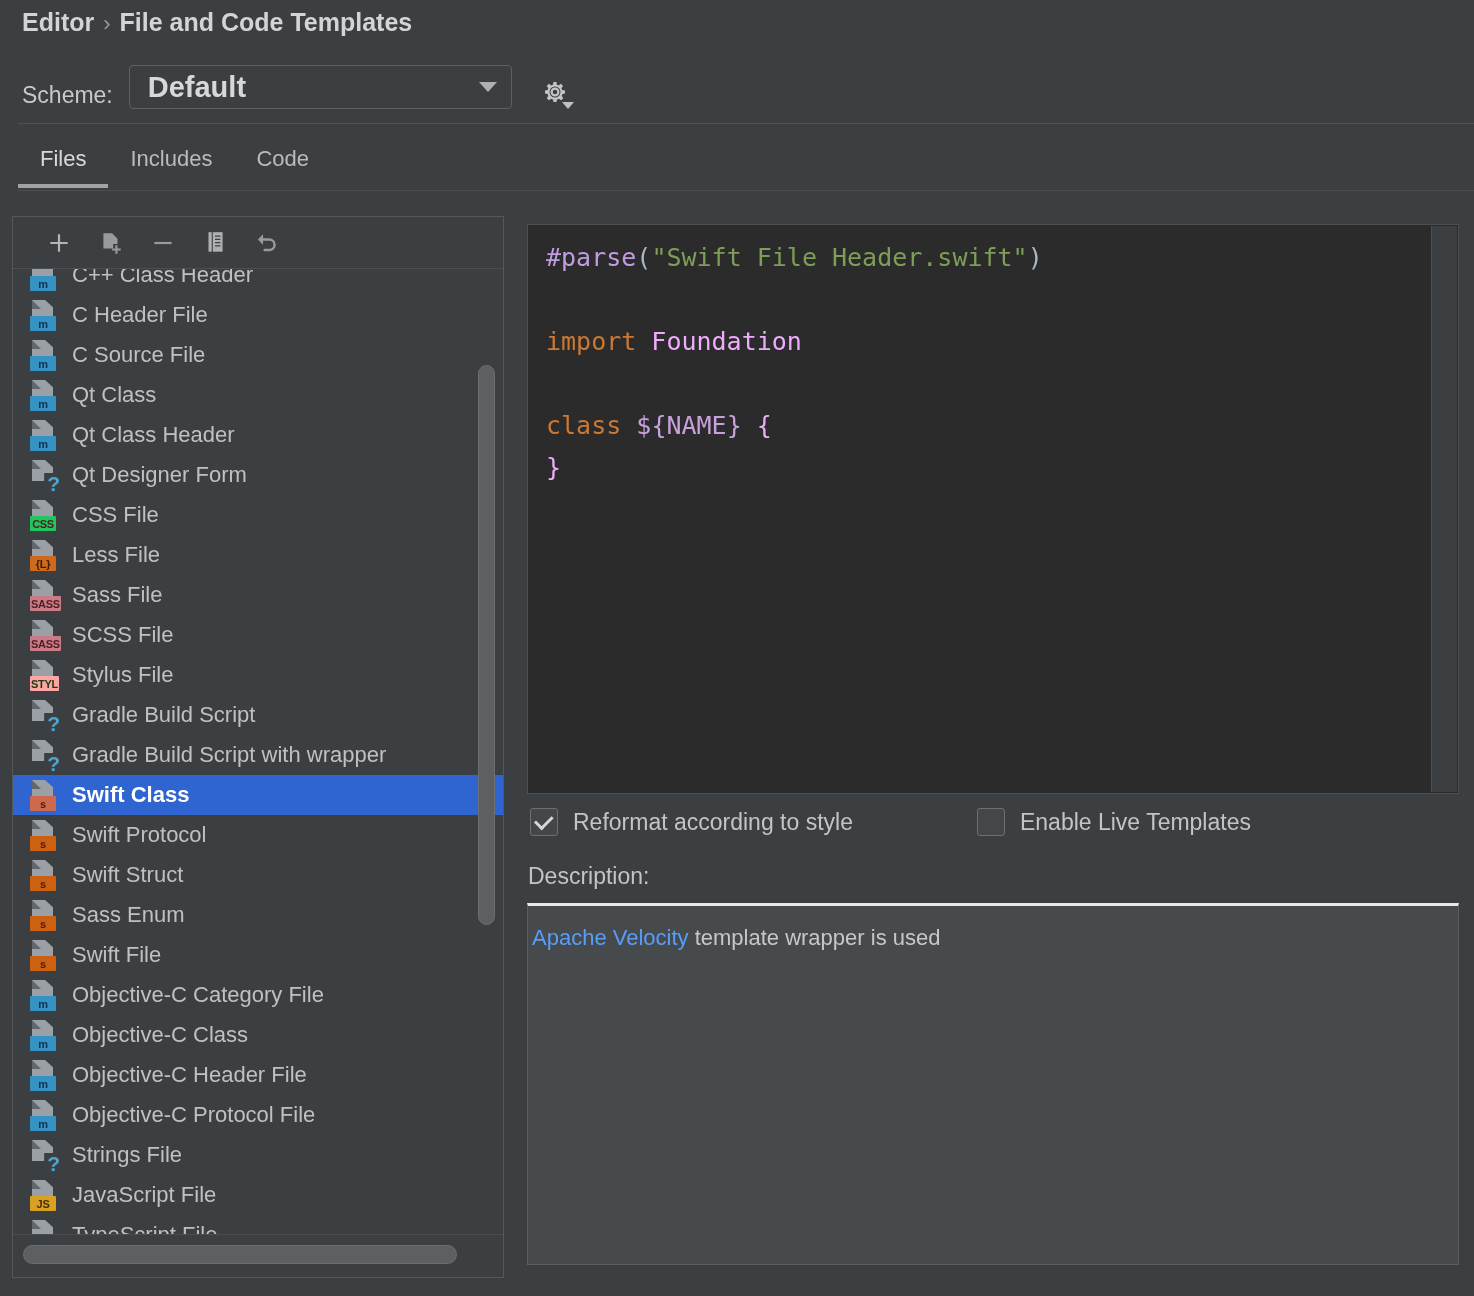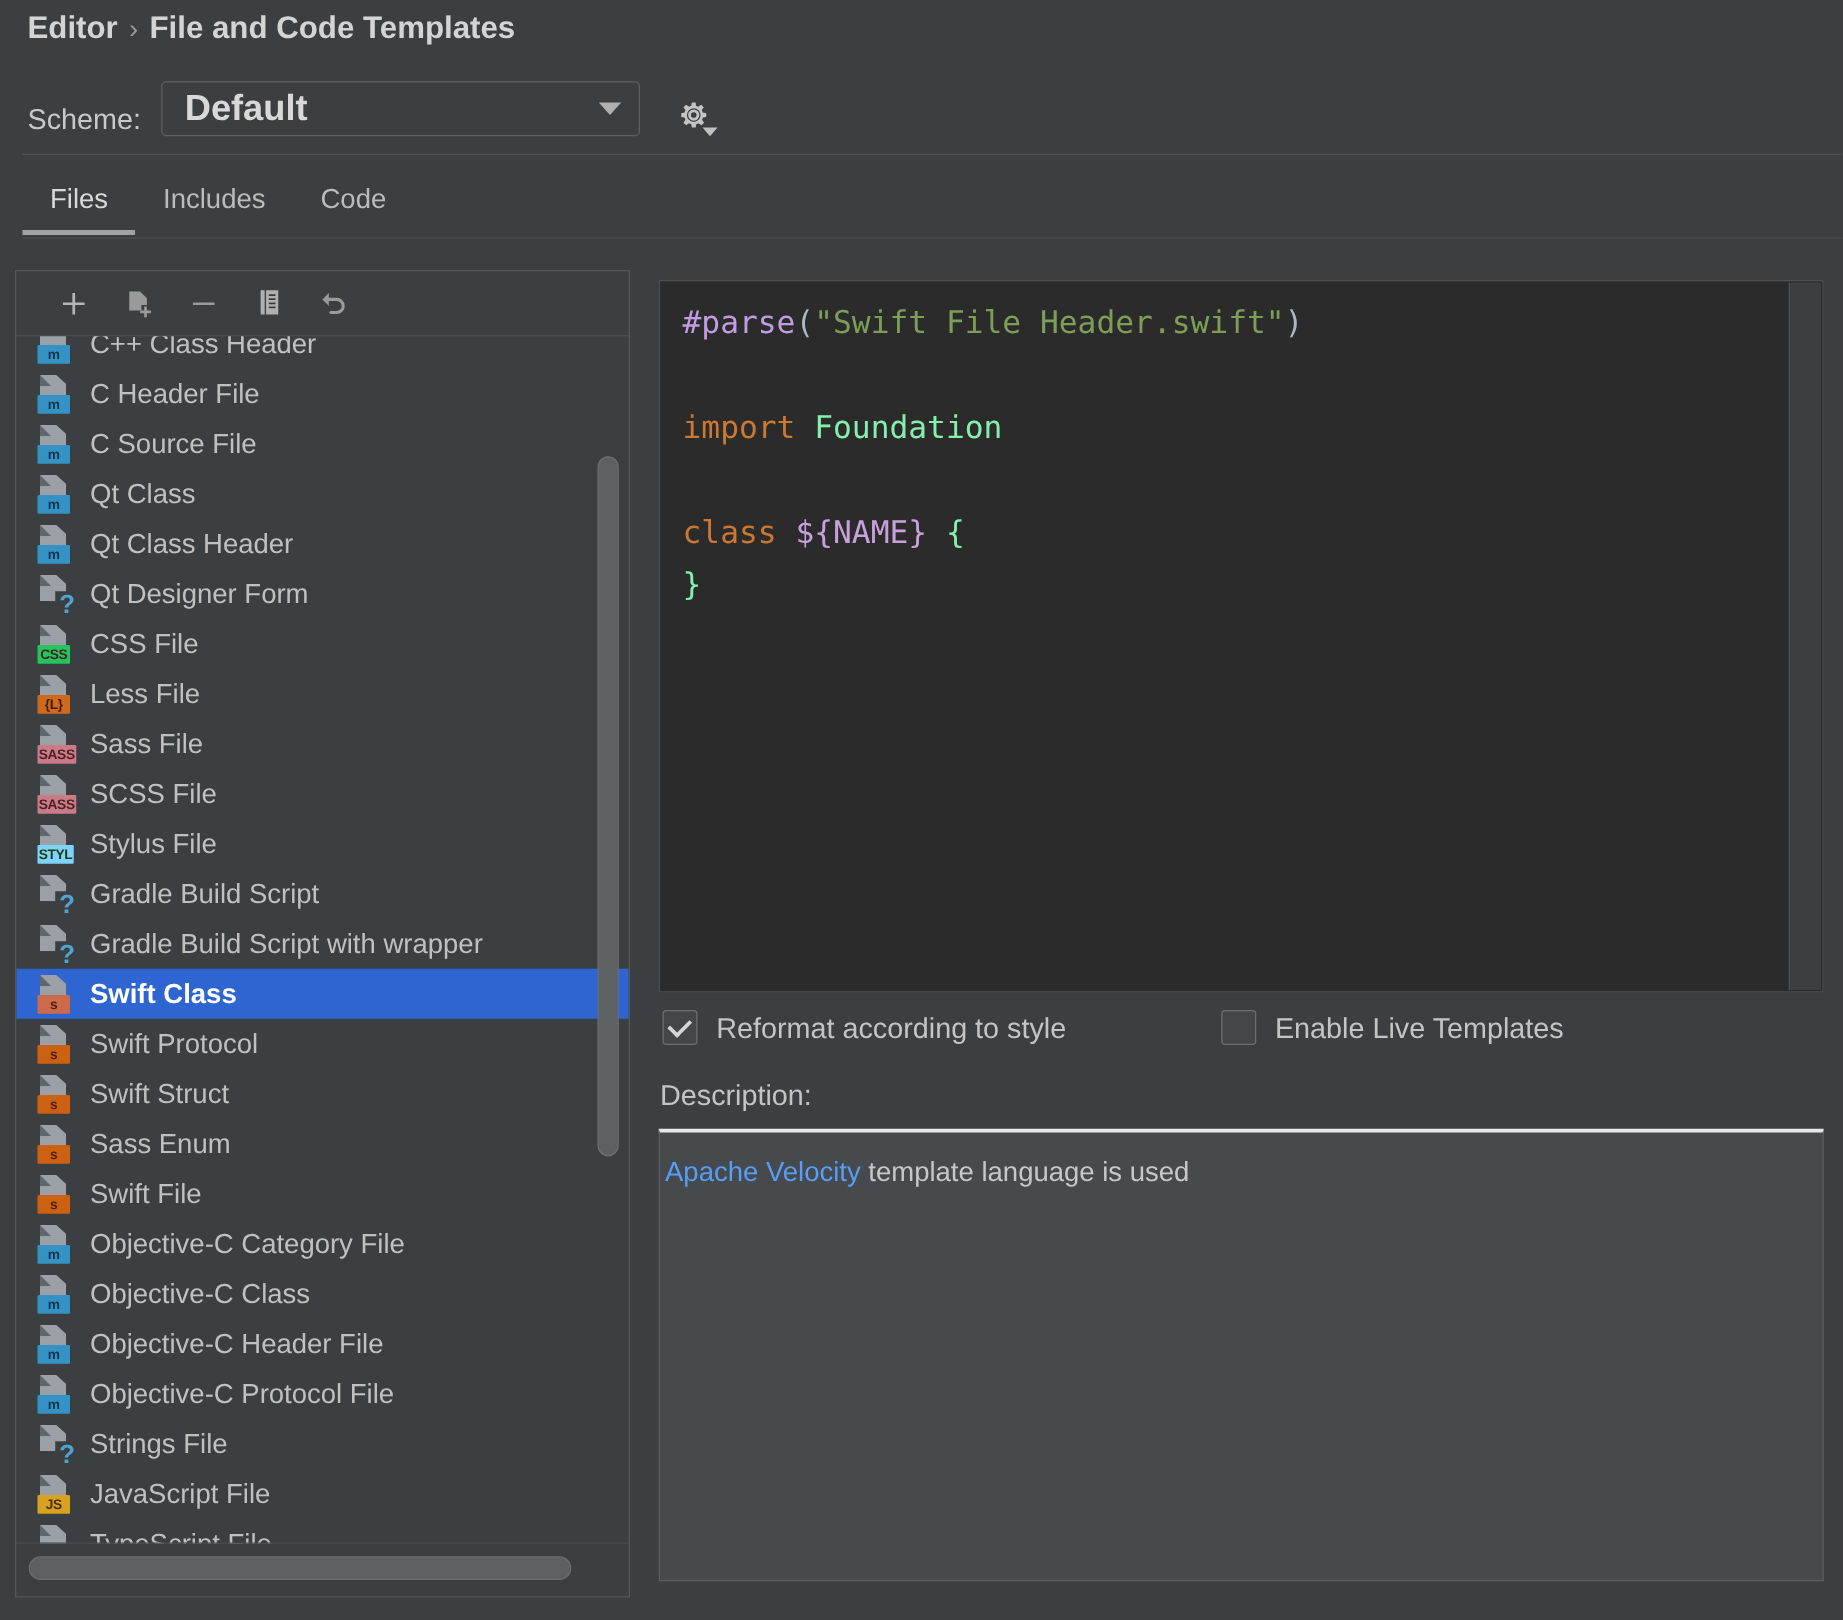--- a/index.html
+++ b/index.html
@@ -284,21 +284,21 @@
     font-size: 25px;
     line-height: 42px;
     white-space: pre;
     color: #a9b7c6;
   }
   .cl { padding-left: 18px; }
   .tk-dir { color: #c09ce0; }
   .tk-punct { color: #a9b7c6; }
   .tk-str { color: #7e9e58; }
   .tk-kw { color: #cc7832; }
-  .tk-plain { color: #86efac; }
+  .tk-plain { color: #f0abfc; }
   .tk-var { color: #c9a0dc; }
 
   #editor-vscroll {
     position: absolute;
     right: 1px; top: 1px; bottom: 1px;
     width: 25px;
     background: #3c3f41;
     border-left: 1px solid #4d4f51;
   }
 
@@ -504,21 +504,21 @@
             <span class="page"></span>
             <span class="fold"></span>
             <span class="badge" style="background: rgb(203, 123, 134); color: rgb(74, 31, 38);">SASS</span>
           </span>
           <span class="label">SCSS File</span>
         </div>
         <div class="list-row">
           <span class="ficon">
             <span class="page"></span>
             <span class="fold"></span>
-            <span class="badge" style="background: #7dd3fc; color: rgb(29, 58, 16);">STYL</span>
+            <span class="badge" style="background: #fca5a5; color: rgb(29, 58, 16);">STYL</span>
           </span>
           <span class="label">Stylus File</span>
         </div>
         <div class="list-row">
           <span class="ficon q">
             <span class="page"></span>
             <span class="fold"></span>
             <span class="qmark">?</span>
           </span>
           <span class="label">Gradle Build Script</span>
@@ -653,15 +653,15 @@
   <div id="cbox-gap"></div>
   <div class="cbox-item">
     <span class="cbox" id="cbox-live"></span>
     <span class="cbox-label">Enable Live Templates</span>
   </div>
 </div>
 
 <div id="description-label">Description:</div>
 <div id="description-box">
   <div id="description-text">
-    <span class="lnk">Apache Velocity</span><span> template language is used</span>
+    <span class="lnk">Apache Velocity</span><span> template wrapper is used</span>
   </div>
 </div>
 
 </body></html>

